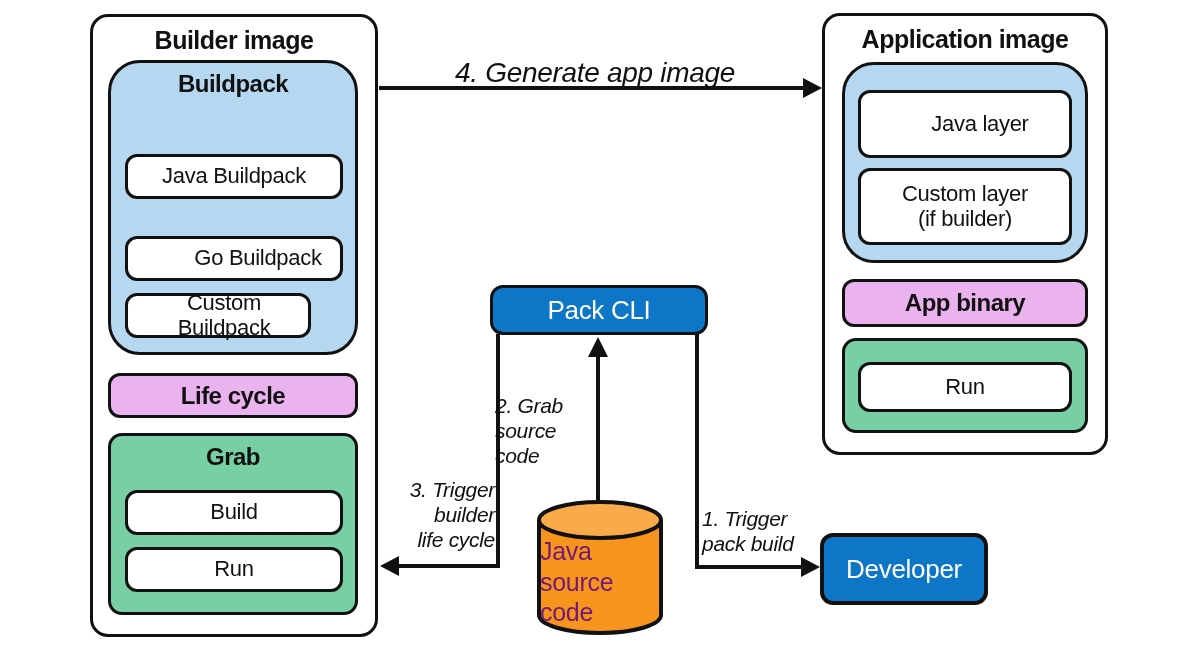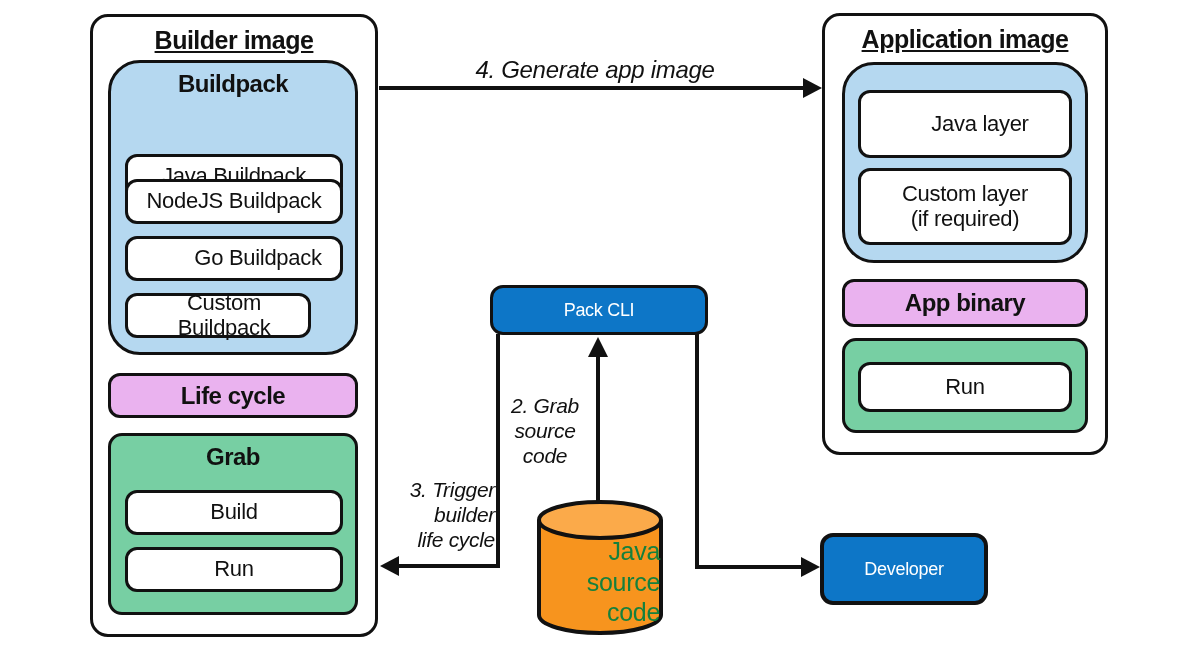--- a/index.html
+++ b/index.html
@@ -5,21 +5,21 @@
   html,body { margin:0; padding:0; background:#fff; }
   #canvas {
     position:relative; width:1200px; height:655px; background:#fff;
     font-family:"Liberation Sans", sans-serif; color:var(--ink);
     overflow:hidden;
   }
   * { box-sizing:border-box; }
 
   .outer-box {
     position:absolute; background:#fff;
-    border:3px solid var(--ink); border-radius:18px;text-decoration:underline;
+    border:3px solid var(--ink); border-radius:18px;
   }
   .outer-title {
     text-align:center; font-weight:bold; font-size:25px;
     margin-top:9px; letter-spacing:-0.5px;
   }
   .group {
     position:absolute; border:3px solid var(--ink); border-radius:14px;
   }
   .group-title {
     text-align:center; font-weight:bold; font-size:24px;
@@ -37,68 +37,67 @@
     text-align:center; white-space:pre-line; line-height:1.12;
   }
   .band {
     display:flex; align-items:center; justify-content:center;
     font-weight:bold; font-size:24px; letter-spacing:-0.5px;
   }
   .node-blue {
     position:absolute; background:var(--blue); color:#fff;
     border:3px solid var(--ink); border-radius:13px;
     display:flex; align-items:center; justify-content:center;
-    font-size:18px; letter-spacing:-0.3px;
+    font-size:26px; letter-spacing:-0.3px;
   }
   .flabel {
     position:absolute; font-style:italic; font-size:21px;
     white-space:pre-line; line-height:1.18; letter-spacing:-0.3px;
   }
   #arrow-layer {
     position:absolute; left:0; top:0; width:1200px; height:655px;
     pointer-events:none;
   }
   #cyl-label {
     position:absolute; left:540px; top:536px; width:120px;
-    color:#15803d; font-size:25px; line-height:1.22; text-align:right;
+    color:#701a75; font-size:25px; line-height:1.22; text-align:left;
     white-space:pre-line; letter-spacing:-0.3px;
   }
 </style>
 </head>
 <body>
 
 <div id="canvas">
 
   <div class="outer-box" style="left:90px; top:14px; width:288px; height:623px;">
     <div class="outer-title">Builder image</div>
 
     <div class="group bg-lightblue" style="left:15px; top:43px; width:250px; height:295px;">
       <div class="group-title">Buildpack</div>
       <div class="item" style="left:14px; top:59px;  width:218px; height:45px;margin-top:32px;">Java Buildpack</div>
-      <div class="item" style="left:14px; top:116px; width:218px; height:45px;">NodeJS Buildpack</div>
       <div class="item" style="left:14px; top:173px; width:218px; height:45px;padding-left:48px;">Go Buildpack</div>
       <div class="item" style="left:14px; top:230px; width:186px; height:45px;padding-left:12px;">Custom Buildpack</div>
     </div>
 
     <div class="group band bg-pink" style="left:15px; top:356px; width:250px; height:45px; border-radius:12px;">Life cycle</div>
 
     <div class="group bg-green" style="left:15px; top:416px; width:250px; height:182px;">
       <div class="group-title">Grab</div>
       <div class="item" style="left:14px; top:54px;  width:218px; height:45px;">Build</div>
       <div class="item" style="left:14px; top:111px; width:218px; height:45px;">Run</div>
     </div>
   </div>
 
   <div class="outer-box" style="left:822px; top:13px; width:286px; height:442px;">
     <div class="outer-title">Application image</div>
 
     <div class="group bg-lightblue" style="left:17px; top:46px; width:246px; height:201px;">
       <div class="item" style="left:13px; top:25px;  width:214px; height:68px;padding-left:30px;">Java layer</div>
       <div class="item" style="left:13px; top:103px; width:214px; height:77px;">Custom layer
-(if required)</div>
+(if builder)</div>
     </div>
 
     <div class="group band bg-pink" style="left:17px; top:263px; width:246px; height:48px; border-radius:12px;">App binary</div>
 
     <div class="group bg-green" style="left:17px; top:322px; width:246px; height:95px;">
       <div class="item" style="left:13px; top:21px; width:214px; height:50px;">Run</div>
     </div>
   </div>
 
   <div class="node-blue" style="left:490px; top:285px; width:218px; height:50px;">Pack CLI</div>
@@ -130,21 +129,23 @@
     <g>
       <path d="M539,520 L539,615 A61,18 0 0 0 661,615 L661,520" style="fill:var(--orange); stroke:var(--ink); stroke-width:4;"></path>
       <ellipse cx="600" cy="520" rx="61" ry="18" style="fill:var(--orange_top); stroke:var(--ink); stroke-width:4;"></ellipse>
     </g>
   </svg>
 
   <div id="cyl-label">Java
 source
 code</div>
 
-  <div class="flabel" style="left:430px; top:56px; width:330px; text-align:center; font-size:24px;">4. Generate app image</div>
-  <div class="flabel" style="left:495px; top:394px; width:100px; text-align:center;font-style:italic;">2. Grab
+  <div class="flabel" style="left:430px; top:56px; width:330px; text-align:center; font-size:28px;">4. Generate app image</div>
+  <div class="flabel" style="left:495px; top:394px; width:100px; text-align:left;font-style:italic;">2. Grab
 source
 code</div>
   <div class="flabel" style="left:383px; top:478px; width:112px; text-align:right;">3. Trigger
 builder
 life cycle</div>
+  <div class="flabel" style="left:702px; top:507px; width:120px; text-align:left;">1. Trigger
+pack build</div>
 
 </div>
 
 </body></html>

